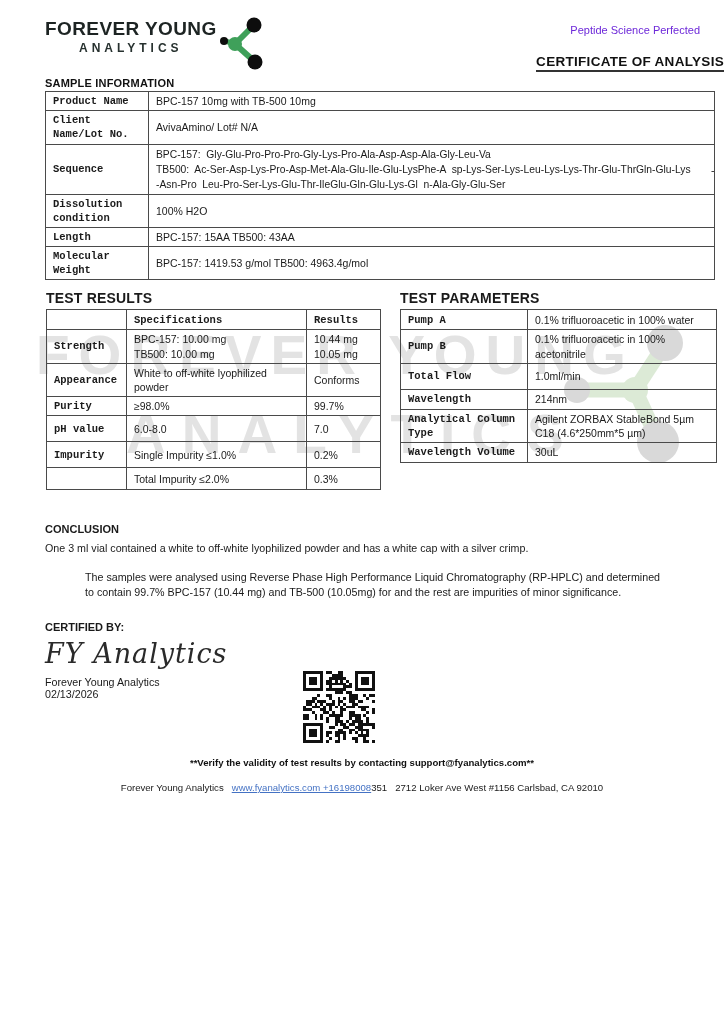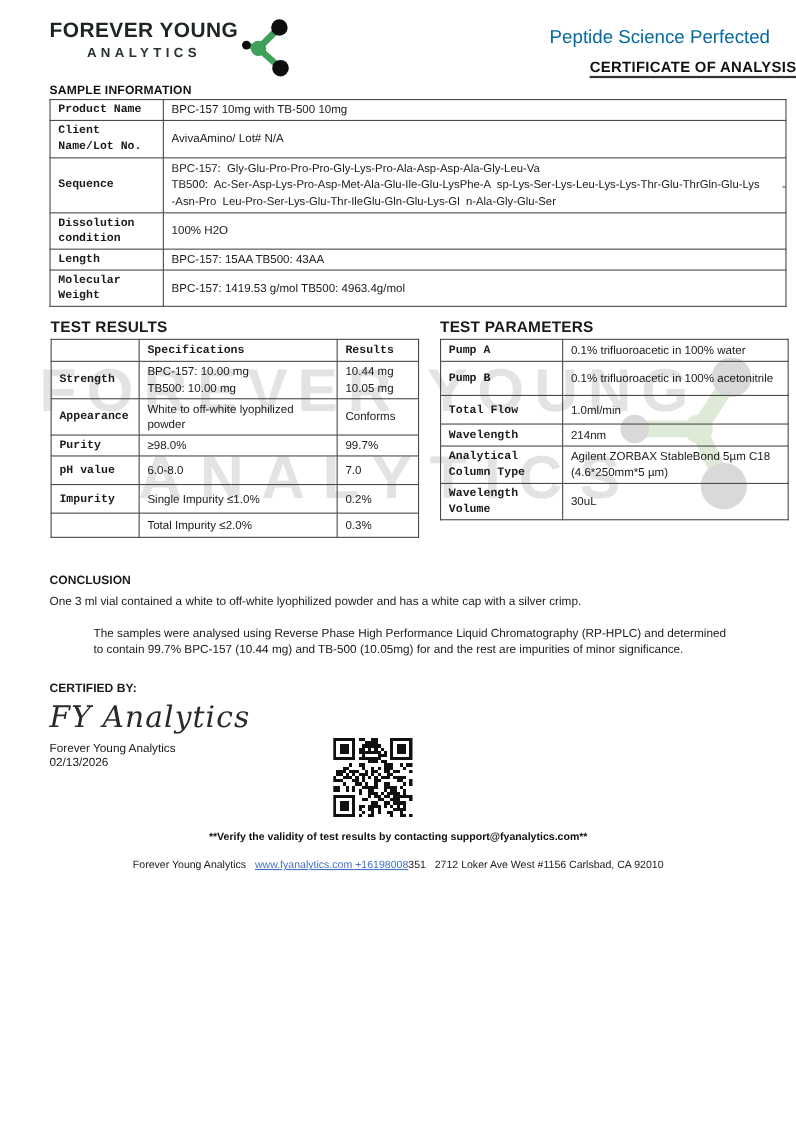--- a/index.html
+++ b/index.html
@@ -7,21 +7,21 @@
   .page { position:relative; width:724px; height:1024px; background:#fff; color:#1a1a1a; overflow:hidden; }
   .content { position:relative; z-index:1; }
 
   
   .header { display:flex; align-items:flex-start; padding:18px 24px 0 45px; height:52px; }
   .logo { display:flex; align-items:flex-start; }
   .logo-text { text-align:center; }
   .logo-line1 { font-size:19px; font-weight:bold; color:#1d2423; letter-spacing:0.4px; line-height:22px; }
   .logo-line2 { font-size:12px; font-weight:bold; color:#27312f; letter-spacing:4px; line-height:16px; }
   .logo-molecule { margin-left:2px; margin-top:-2px; }
-  .tagline { margin-left:auto; font-size:17px; color:#0369a1; padding-top:6px; }
+  .tagline { margin-left:auto; font-size:11px; color:#6d28d9; padding-top:6px; }
 
   
   .title-wrap { text-align:right; margin-top:0px; }
   .doc-title { display:inline-block; font-size:13.5px; font-weight:bold; color:#111; border-bottom:2px solid #333; padding-bottom:1px; letter-spacing:0.3px; }
 
   .section-heading { font-size:11px; font-weight:bold; color:#111; margin-left:45px; margin-top:5px; letter-spacing:0.2px; }
 
   
   table { border-collapse:collapse; font-size:10.5px; color:#1a1a1a; background:transparent; }
   td, th { border:1px solid #4a4a4a; padding:2px 7px; vertical-align:middle; text-align:left; line-height:1.35; background:transparent; }
@@ -34,21 +34,21 @@
   .pre { white-space:pre-line; }
 
   
   .tests { display:flex; margin-left:46px; margin-top:10px; gap:19px; }
   .tests-block .section-heading2 { font-size:14px; font-weight:bold; margin-bottom:3px; letter-spacing:0.2px; }
   .results-table { width:334px; table-layout:fixed; }
   .results-table .c1 { width:80px; }
   .results-table .c2 { width:180px; }
   .results-table .c3 { width:74px; }
   .params-table { width:317px; table-layout:fixed; }
-  .params-table .c1 { width:111px; }
+  .params-table .c1 { width:127px; }
 
   
   .watermark { position:absolute; left:0; top:323px; width:724px; height:205px; z-index:0; pointer-events:none; }
   .wm-line1 { position:absolute; left:36px; top:0px; font-size:55px; font-weight:bold; color:#e3e3e3; letter-spacing:9px; white-space:nowrap; }
   .wm-line2 { position:absolute; left:126px; top:79px; font-size:55px; font-weight:bold; color:#e3e3e3; letter-spacing:16px; white-space:nowrap; }
   .wm-molecule { position:absolute; left:0; top:0; }
 
   
   .conclusion { margin-left:45px; margin-top:33px; width:662px; }
   .conclusion p { font-size:10.7px; line-height:15px; color:#1a1a1a; }

